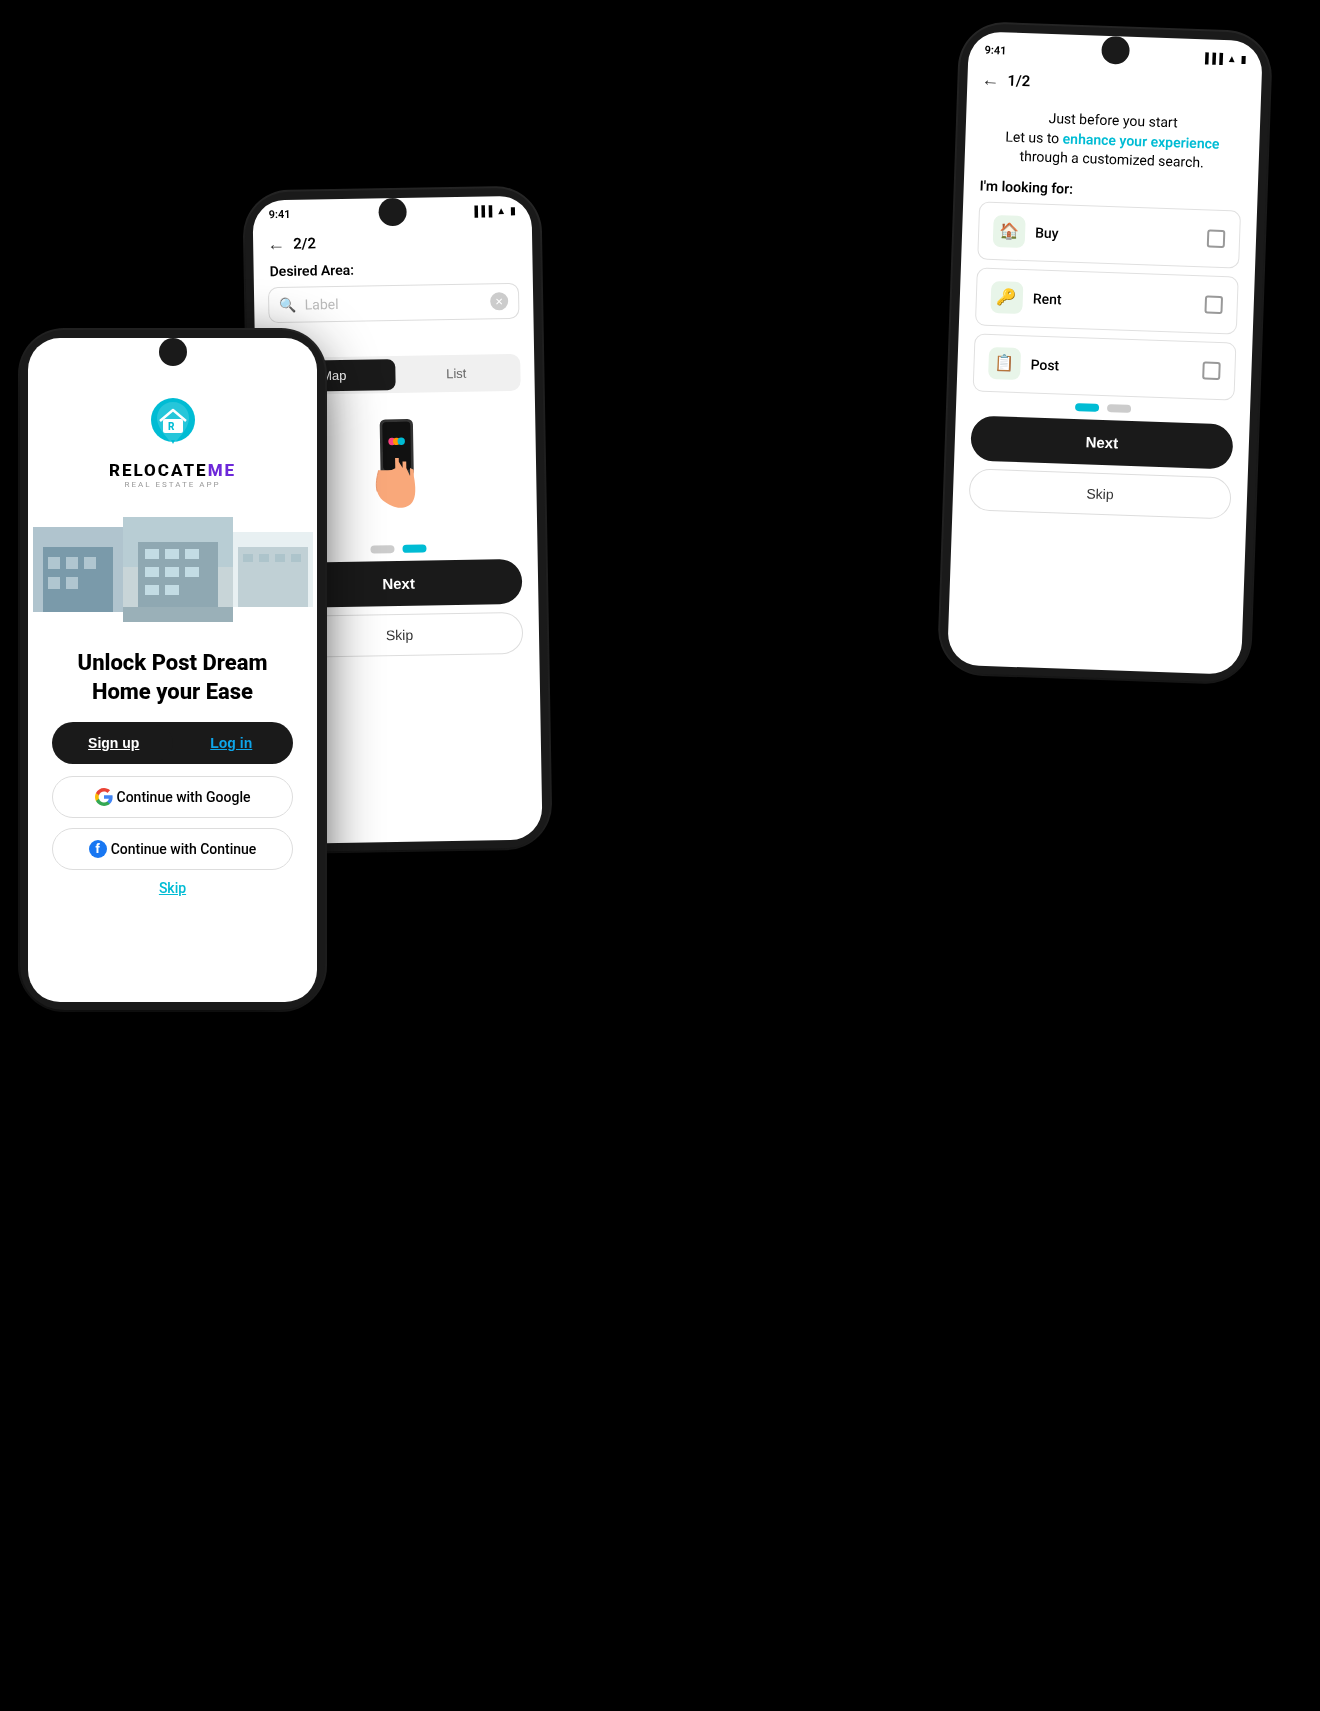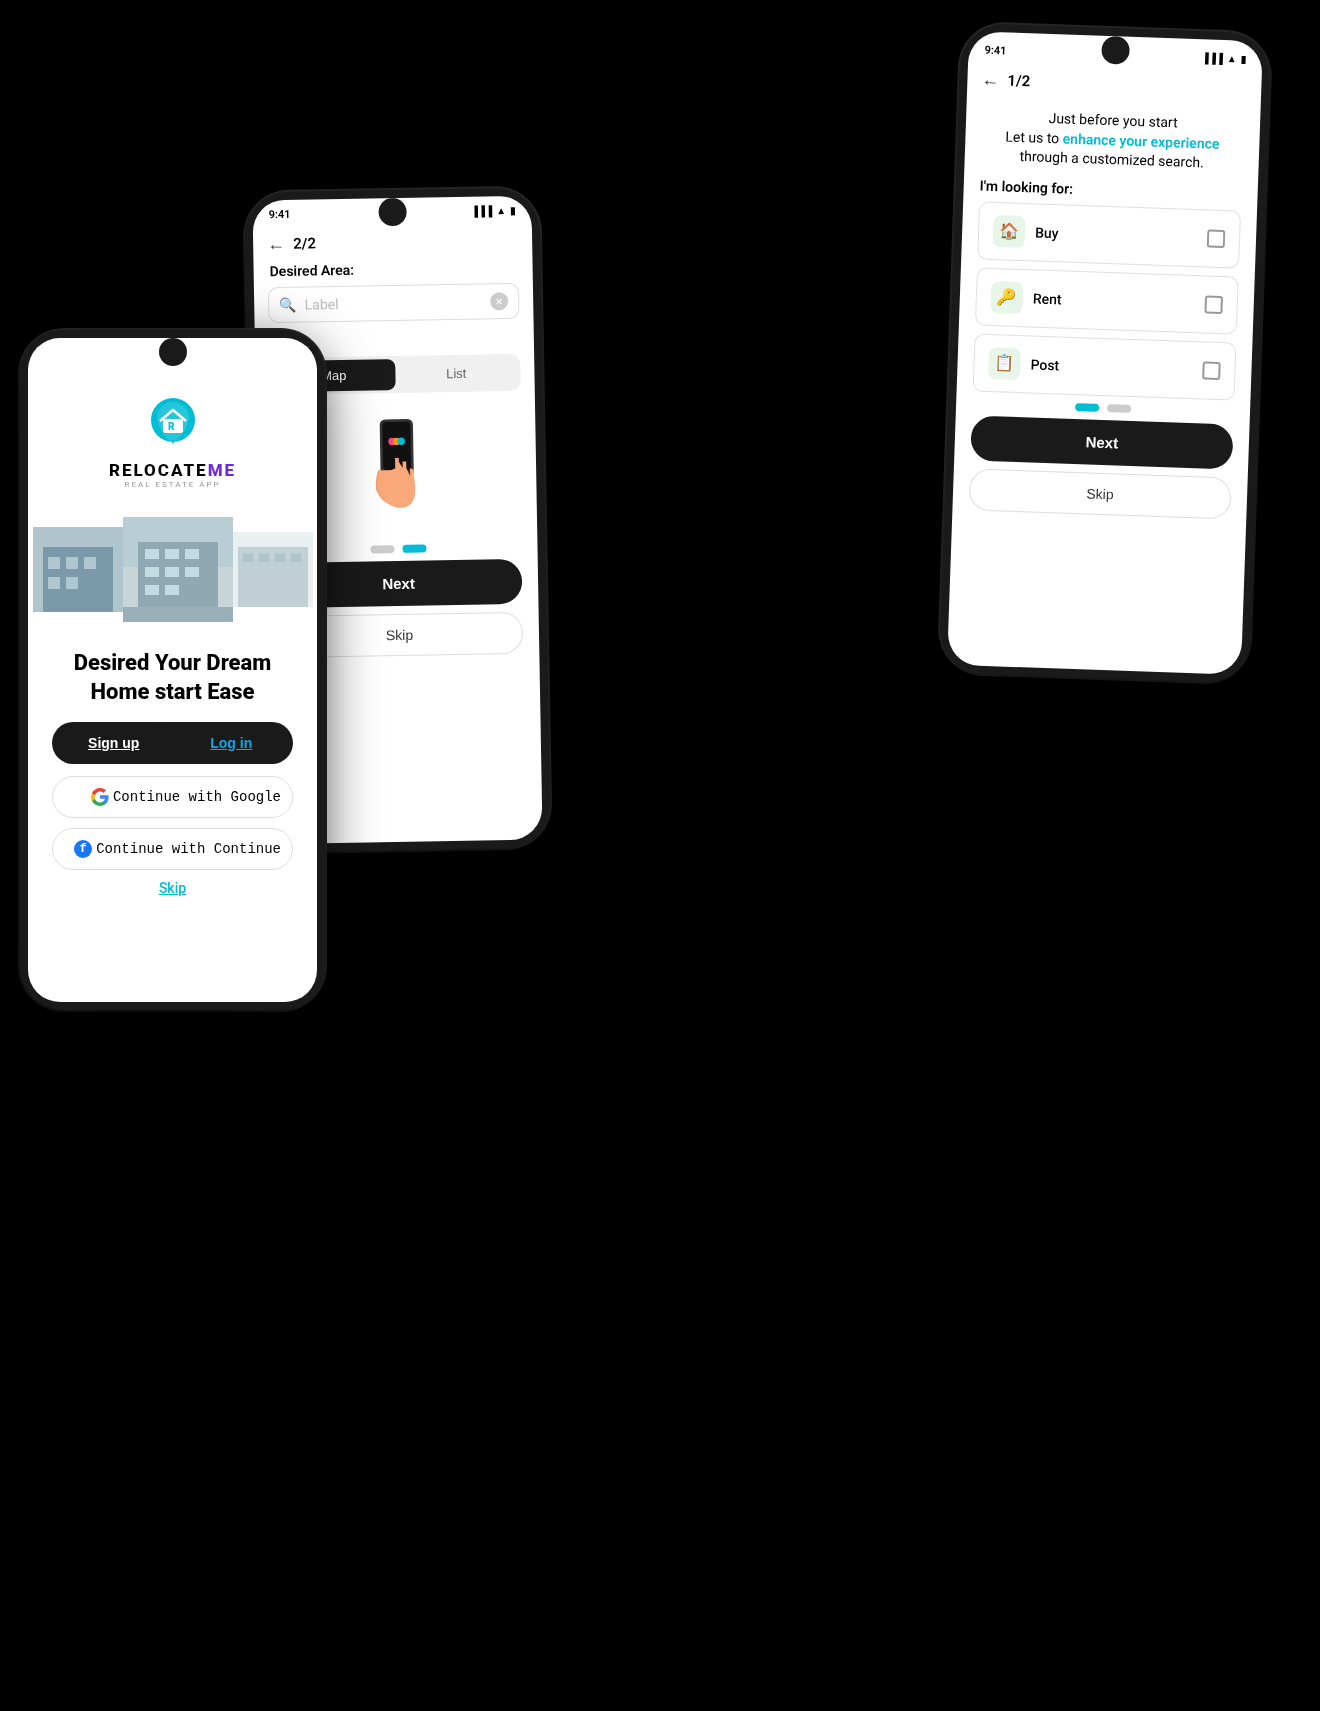--- a/index.html
+++ b/index.html
@@ -186,31 +186,30 @@
       color: #fff;
     }
     .auth-btn.inactive {
       background: transparent;
       color: #0ea5e9;
     }
 
     .social-btn {
       display: flex;
       align-items: center;
-      justify-content: flex-end;
+      justify-content: center;
       gap: 4px;
       border: 1.5px solid #ddd;
       border-radius: 30px;
       padding: 11px;
       margin: 0 24px 10px;
       background: #fff;
       cursor: pointer;
       font-size: 14px;
       font-weight: 500;
-      font-family: Liberation Mono, monospace;
     }
 
     .skip-link {
       text-align: center;
       color: #00bcd4;
       font-size: 14px;
       font-weight: 500;
       text-decoration: underline;
       margin-top: 4px;
     }
@@ -638,22 +637,22 @@
             <rect x="5" y="15" width="70" height="60" fill="#c0d0d5"></rect>
             <rect x="10" y="22" width="10" height="8" fill="#a8c0c8" opacity="0.8"></rect>
             <rect x="26" y="22" width="10" height="8" fill="#a8c0c8" opacity="0.8"></rect>
             <rect x="42" y="22" width="10" height="8" fill="#a8c0c8" opacity="0.8"></rect>
             <rect x="58" y="22" width="10" height="8" fill="#a8c0c8" opacity="0.8"></rect>
           </svg>
         </div>
       </div>
 
       <div class="welcome-title">
-        <span>Desired Your Dream</span><br>
-        <span>Home start Ease</span>
+        <span>Unlock Post Dream</span><br>
+        <span>Home your Ease</span>
       </div>
 
       <div class="auth-toggle">
         <button class="auth-btn active">Sign up</button>
         <button class="auth-btn inactive">Log in</button>
       </div>
 
       <div class="social-btn">
         <svg class="google-icon" viewBox="0 0 18 18">
           <path d="M17.64 9.2c0-.637-.057-1.251-.164-1.84H9v3.481h4.844c-.209 1.125-.843 2.078-1.796 2.716v2.259h2.908c1.702-1.567 2.684-3.875 2.684-6.615z" fill="#4285F4"></path>

